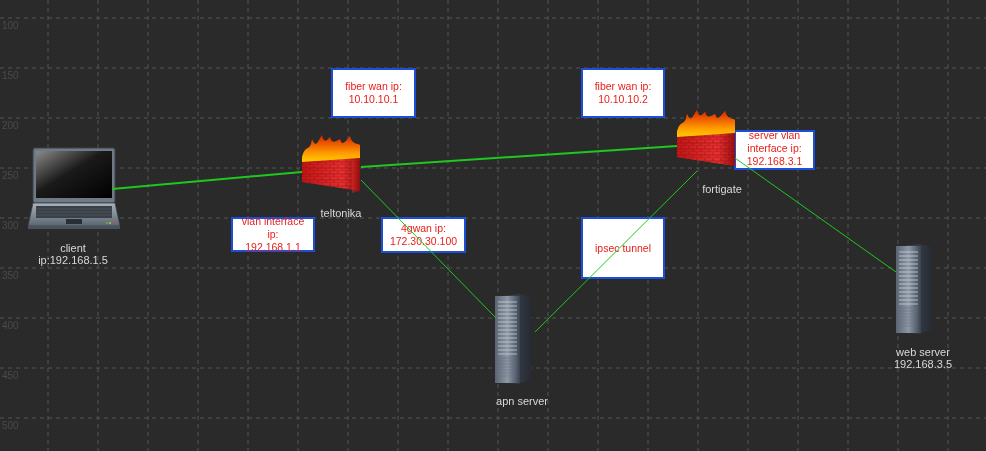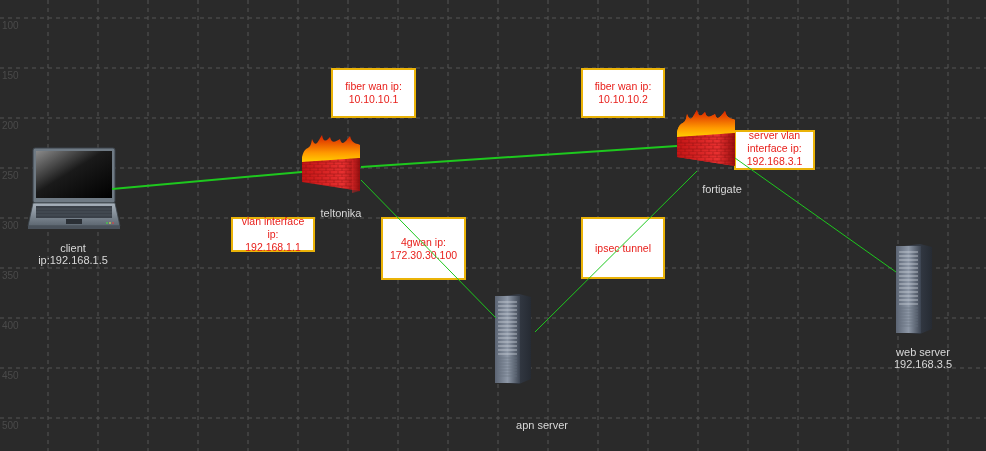--- a/index.html
+++ b/index.html
@@ -13,21 +13,21 @@
   .ruler-label {
     position:absolute; left:2px; font-size:10px; color:#4a4a4a;
     font-family:"Liberation Sans", sans-serif;
     text-align:center;
   }
   .node-label {
     position:absolute; color:#d8d8d8; font-size:11px; text-align:center;
     line-height:12px; white-space:nowrap; transform:translateX(-50%);
   }
   .note {
-    position:absolute; background:#ffffff; border:2px solid #eab308;
+    position:absolute; background:#ffffff; border:2px solid #1d4ed8;
     box-sizing:border-box; color:#e8201c; font-size:10.5px; line-height:13px;
     display:flex; align-items:center; justify-content:center; text-align:center;
   }
   .note span { display:block; }
 </style>
 </head>
 <body>
 
 <svg id="canvas" xmlns="http://www.w3.org/2000/svg" width="986" height="451">
   <defs>
@@ -168,21 +168,21 @@
 <div class="node-label" style="left:73px; top:242px;">
   <div>client</div>
   <div>ip:192.168.1.5</div>
 </div>
 <div class="node-label" style="left:341px; top:207px;text-align:center;">
   <div>teltonika</div>
 </div>
 <div class="node-label" style="left:722px; top:183px;">
   <div>fortigate</div>
 </div>
-<div class="node-label" style="left:542px; top:395px;margin-top:24px;">
+<div class="node-label" style="left:522px; top:395px;">
   <div>apn server</div>
 </div>
 <div class="node-label" style="left:923px; top:346px;">
   <div>web server</div>
   <div>192.168.3.5</div>
 </div>
 
 <div class="note" id="note-teltonika-fiber" style="left:331px; top:68px; width:85px; height:50px; z-index:1;">
   <div>
       <span>fiber wan ip:</span>
@@ -202,21 +202,21 @@
       <span>192.168.3.1</span>
     </div>
 </div>
 <div class="note" style="left:231px; top:217px; width:84px; height:35px; z-index:1;">
   <div>
       <span>vlan interface</span>
       <span>ip:</span>
       <span>192.168.1.1</span>
     </div>
 </div>
-<div class="note" style="left:381px; top:217px; width:85px; height:63px; z-index:0;">
+<div class="note" style="left:381px; top:217px; width:85px; height:36px; z-index:0;">
   <div>
       <span>4gwan ip:</span>
       <span>172.30.30.100</span>
     </div>
 </div>
 <div class="note" style="left:581px; top:217px; width:84px; height:62px; z-index:0;">
   <div>
       <span>ipsec tunnel</span>
     </div>
 </div>

